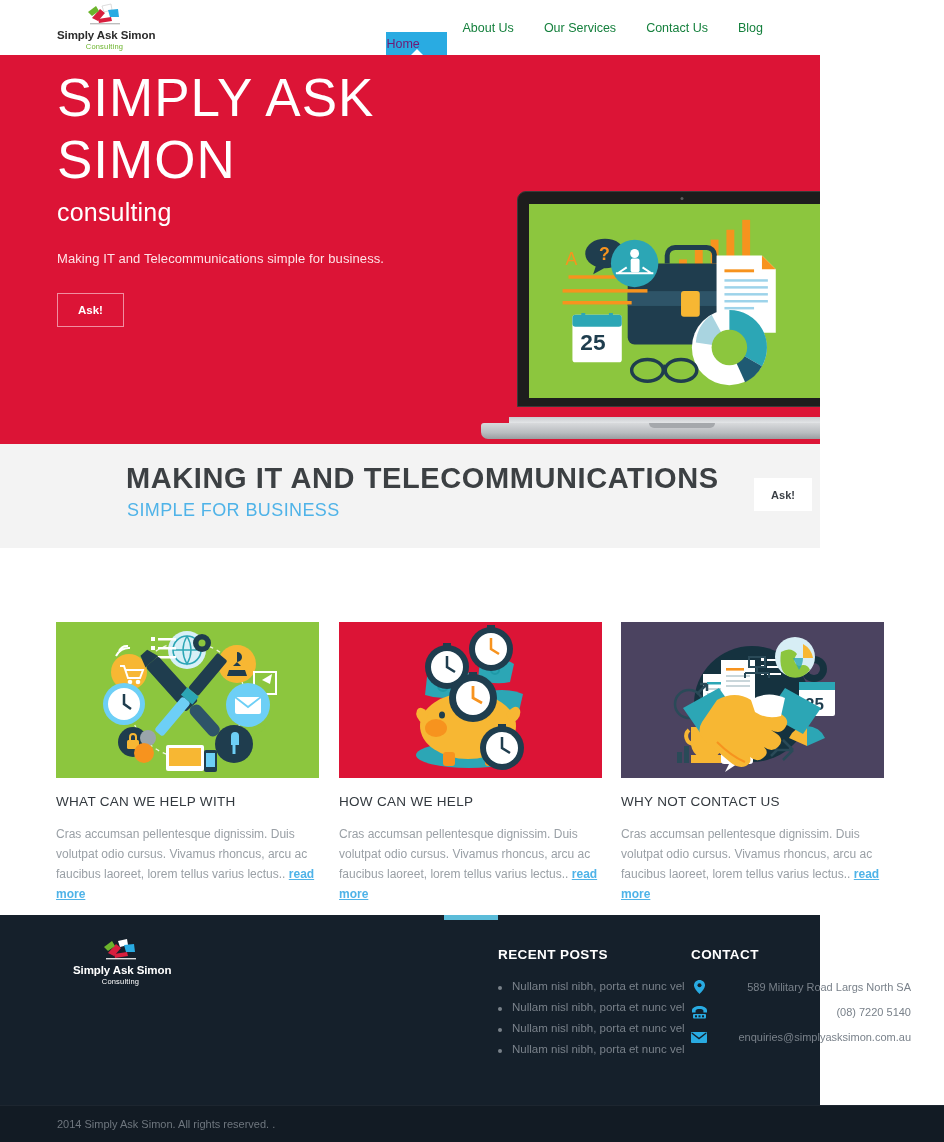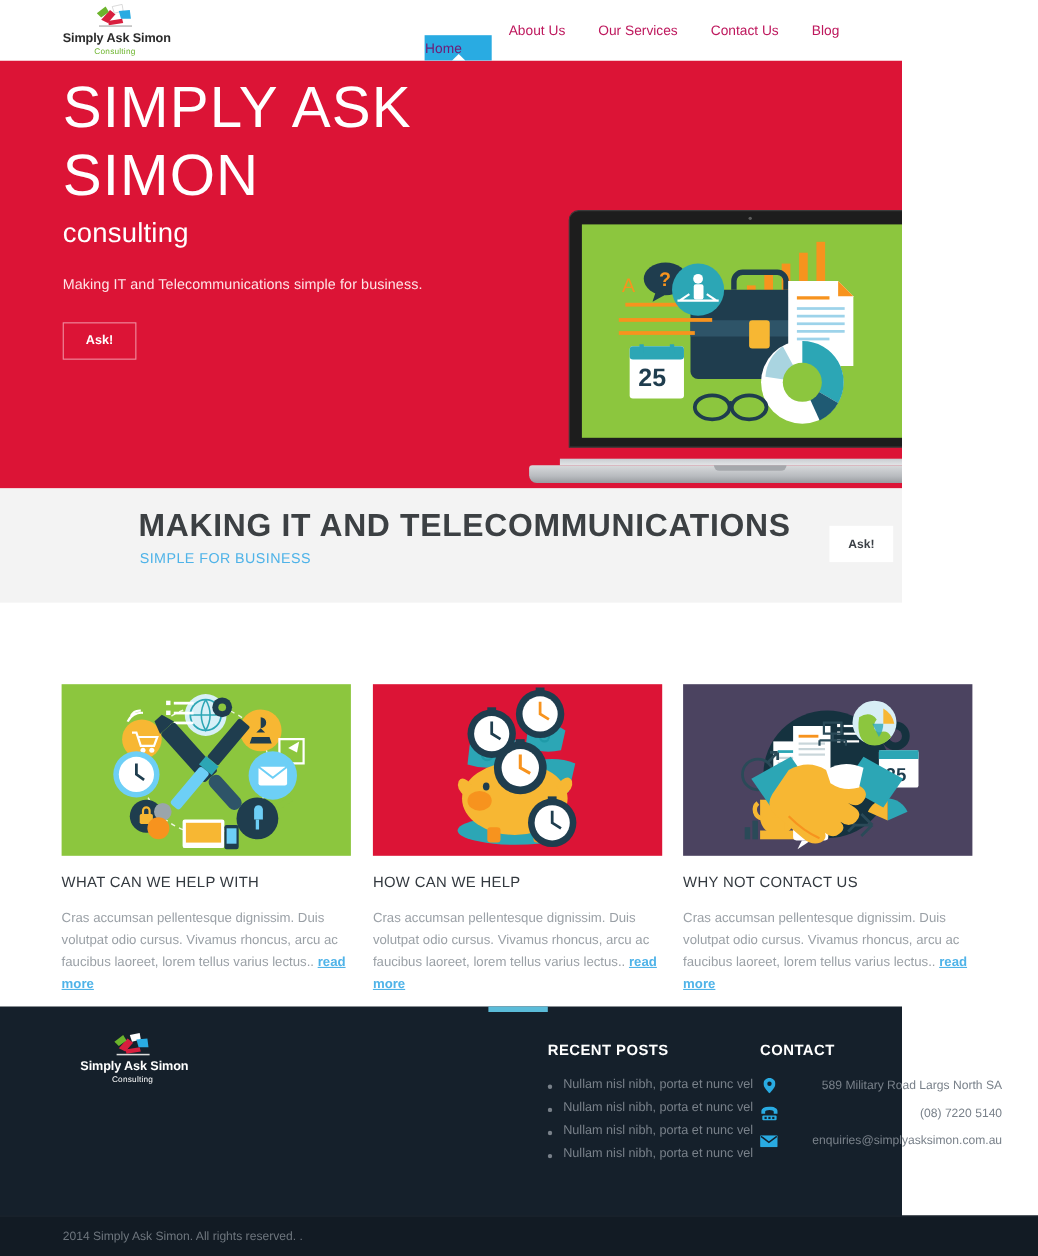--- a/index.html
+++ b/index.html
@@ -22,21 +22,21 @@
     font-size: 11.5px; font-weight: bold; color: #2b2b2b;
     letter-spacing: -0.1px; line-height: 12px; white-space: nowrap;
   }
   .logo-sub {
     font-size: 7.5px; color: #6cb42c; letter-spacing: 0.2px;
     line-height: 10px; margin-top: 1px;
   }
   .nav { position: absolute; right: 42px; top: 0; height: 55px; display: flex; align-items: stretch; }
   .nav-item {
     display: flex; align-items: center; padding: 0 15px;
-    font-size: 12.5px; color: #be185d; cursor: pointer; position: relative;
+    font-size: 12.5px; color: #15803d; cursor: pointer; position: relative;
   }
   .nav-item.active { background: #29abe2; color: #701a75; width: 61px; padding: 0; margin-top: 32px; }
   .nav-item.active .caret {
     position: absolute; bottom: 0; left: 50%; transform: translateX(-50%);
     width: 0; height: 0; border-left: 6px solid transparent;
     border-right: 6px solid transparent; border-bottom: 6px solid #ffffff;
   }
 
   
   .hero { position: relative; height: 389px; background: #dc1436; overflow: hidden; }
@@ -80,21 +80,21 @@
   }
 
   
   .tagline { height: 104px; background: #f3f3f3; position: relative; }
   .tagline-title {
     position: absolute; left: 126px; top: 18px;
     font-size: 29px; font-weight: 700; color: #3c4043; letter-spacing: 0.6px;
   }
   .tagline-sub {
     position: absolute; left: 127px; top: 56px;
-    font-size: 13px; color: #4fb3e8; letter-spacing: 0.4px; text-align: right;
+    font-size: 18px; color: #4fb3e8; letter-spacing: 0.4px; text-align: right;
   }
   .tagline-btn {
     position: absolute; left: 754px; top: 34px; width: 58px; height: 33px;
     background: #ffffff; color: #3a3f45; font-size: 11px; font-weight: bold;
     display: flex; align-items: center; justify-content: center; cursor: pointer;
   }
 
   
   .cards { position: relative; height: 367px; background: #ffffff; }
   .card { position: absolute; top: 74px; width: 263px; }

